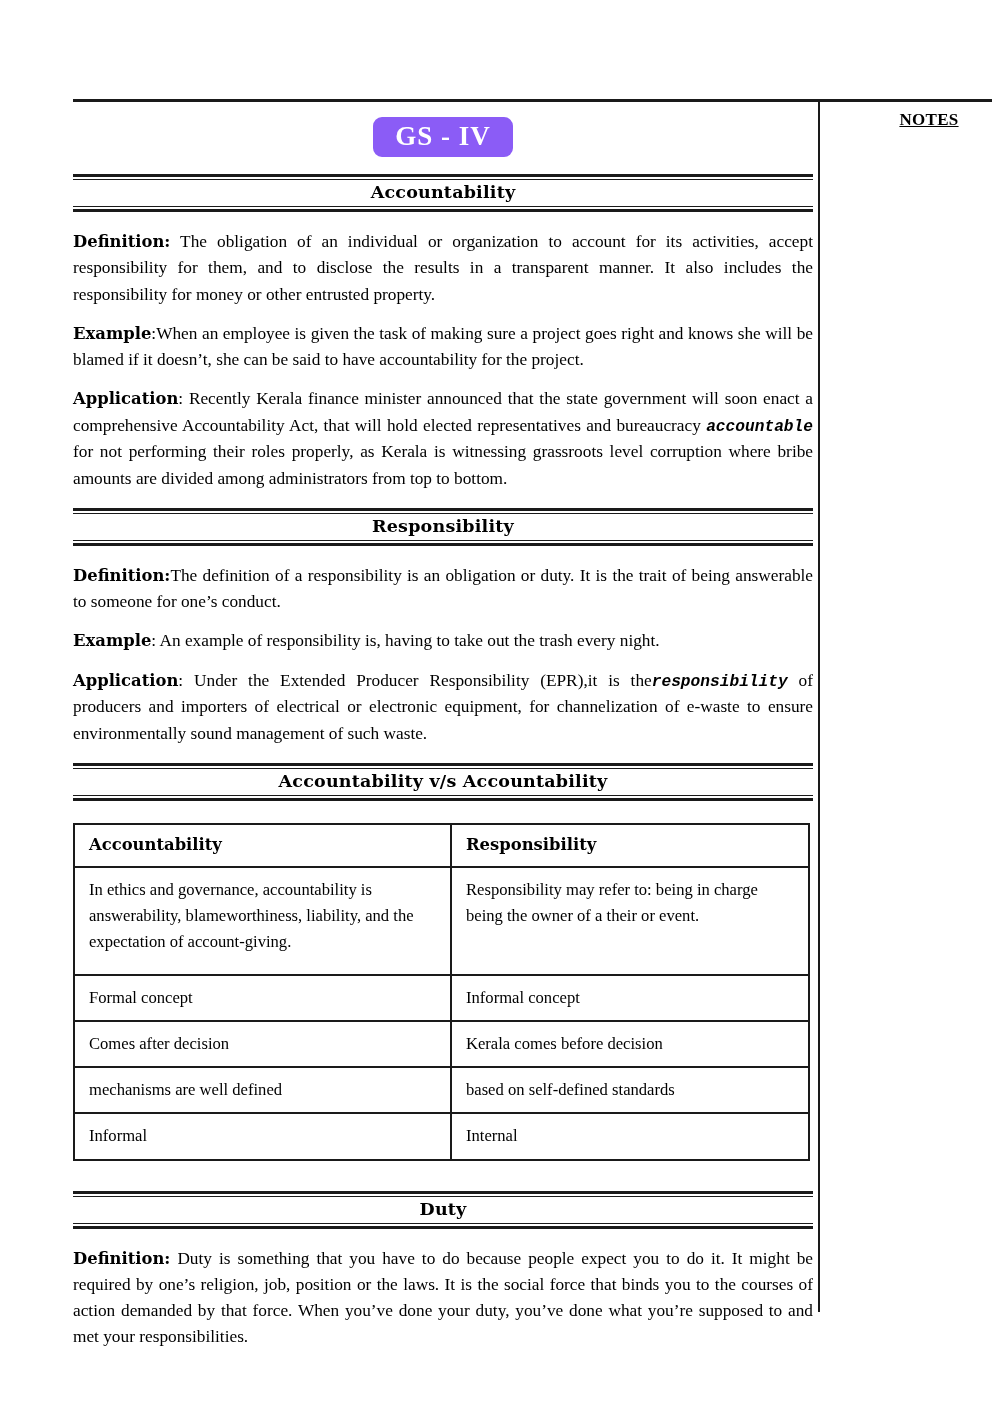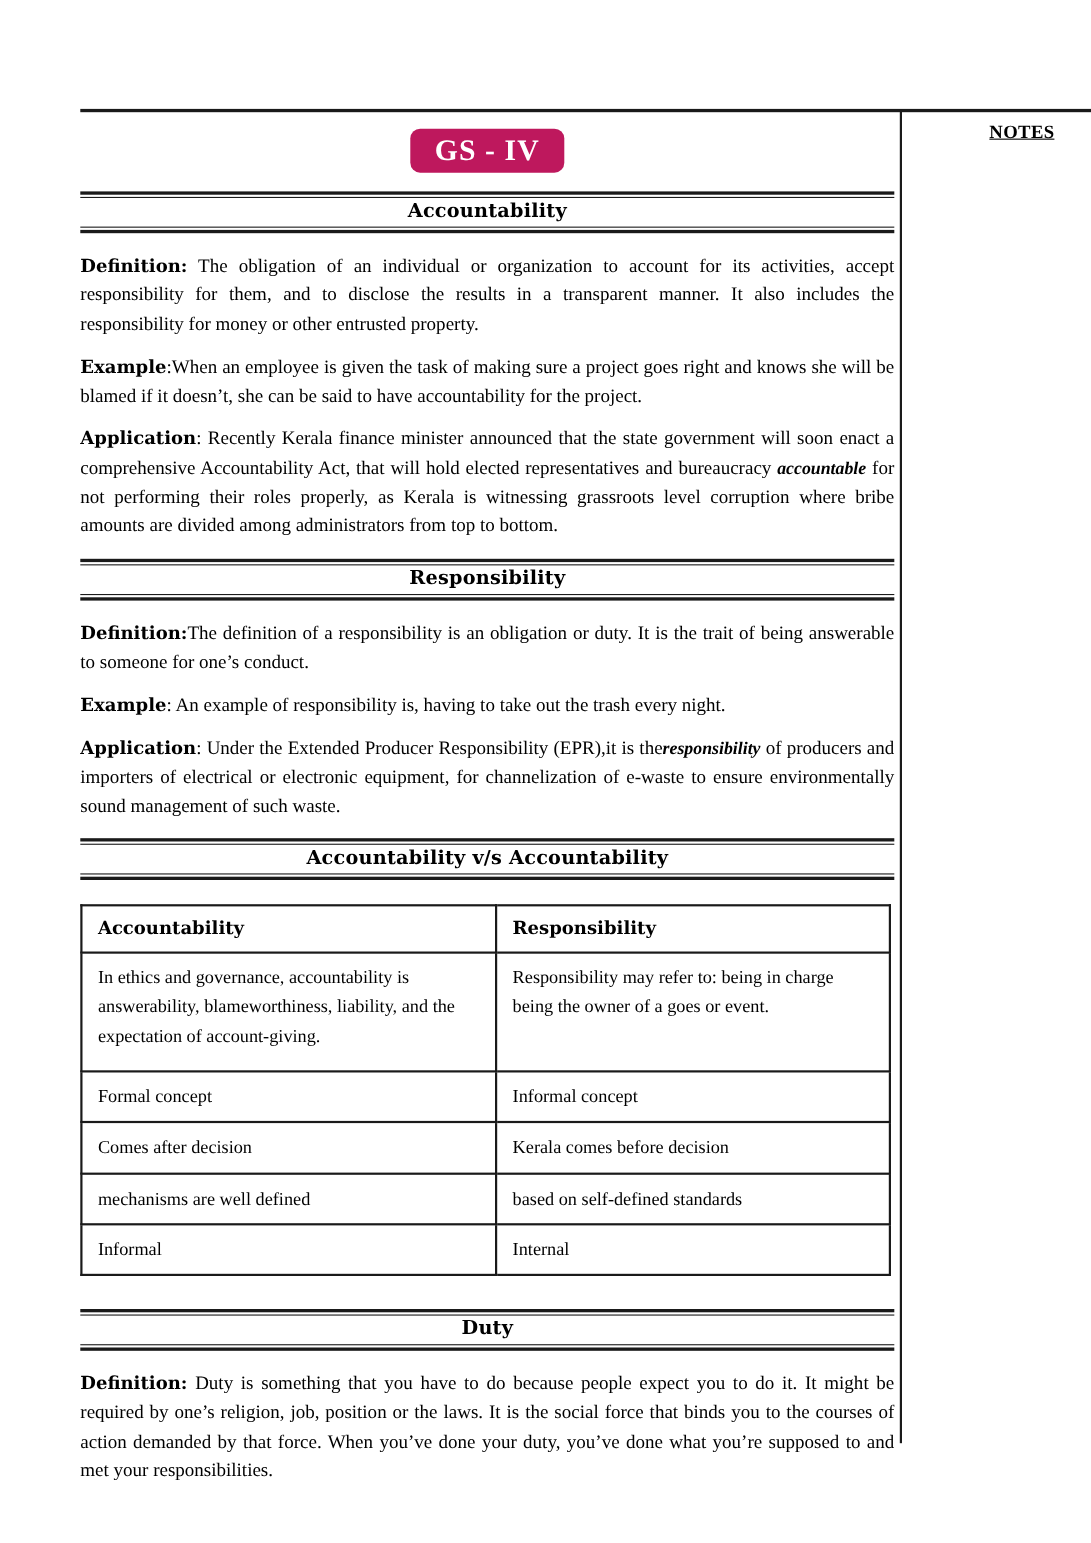--- a/index.html
+++ b/index.html
@@ -69,21 +69,21 @@
 
   
   .badge-row {
     height: 74px;
     display: flex;
     align-items: center;
     justify-content: center;
   }
   .gs-badge {
     display: inline-block;
-    background: #be185d;
+    background: #8b5cf6;
     color: #ffffff;
     font-family: "Liberation Serif", "DejaVu Serif", serif;
     font-weight: bold;
     font-size: 27px;
     letter-spacing: 1px;
     padding: 5px 22px 7px 22px;
     border-radius: 9px;
     line-height: 1.05;
   }
 
@@ -130,21 +130,21 @@
     -webkit-hyphens: none;
     hyphens: none;
   }
   p.para.first { margin-top: 17px; }
   .lead {
     font-family: "DejaVu Serif", "Liberation Serif", serif;
     font-weight: bold;
     font-size: 16.4px;
   }
   .emph {
-    font-family: Liberation Serif, serif;
+    font-family: Liberation Mono, monospace;
     font-weight: bold;
     font-style: italic;
     font-size: 16.2px;
   }
 
   
   table.cmp {
     border-collapse: collapse;
     width: 735px;
     margin-top: 22px;
@@ -232,21 +232,21 @@
         </colgroup>
       <thead>
         <tr>
           <th>Accountability</th>
           <th>Responsibility</th>
         </tr>
       </thead>
       <tbody>
         <tr>
           <td class="tall">In ethics and governance, accountability is answerability, blameworthiness, liability, and the expectation of account-giving.</td>
-          <td class="tall">Responsibility may refer to: being in charge being the owner of a goes or event.</td>
+          <td class="tall">Responsibility may refer to: being in charge being the owner of a their or event.</td>
         </tr>
         <tr>
           <td>Formal concept</td>
           <td>Informal concept</td>
         </tr>
         <tr>
           <td>Comes after decision</td>
           <td>Kerala comes before decision</td>
         </tr>
         <tr>

